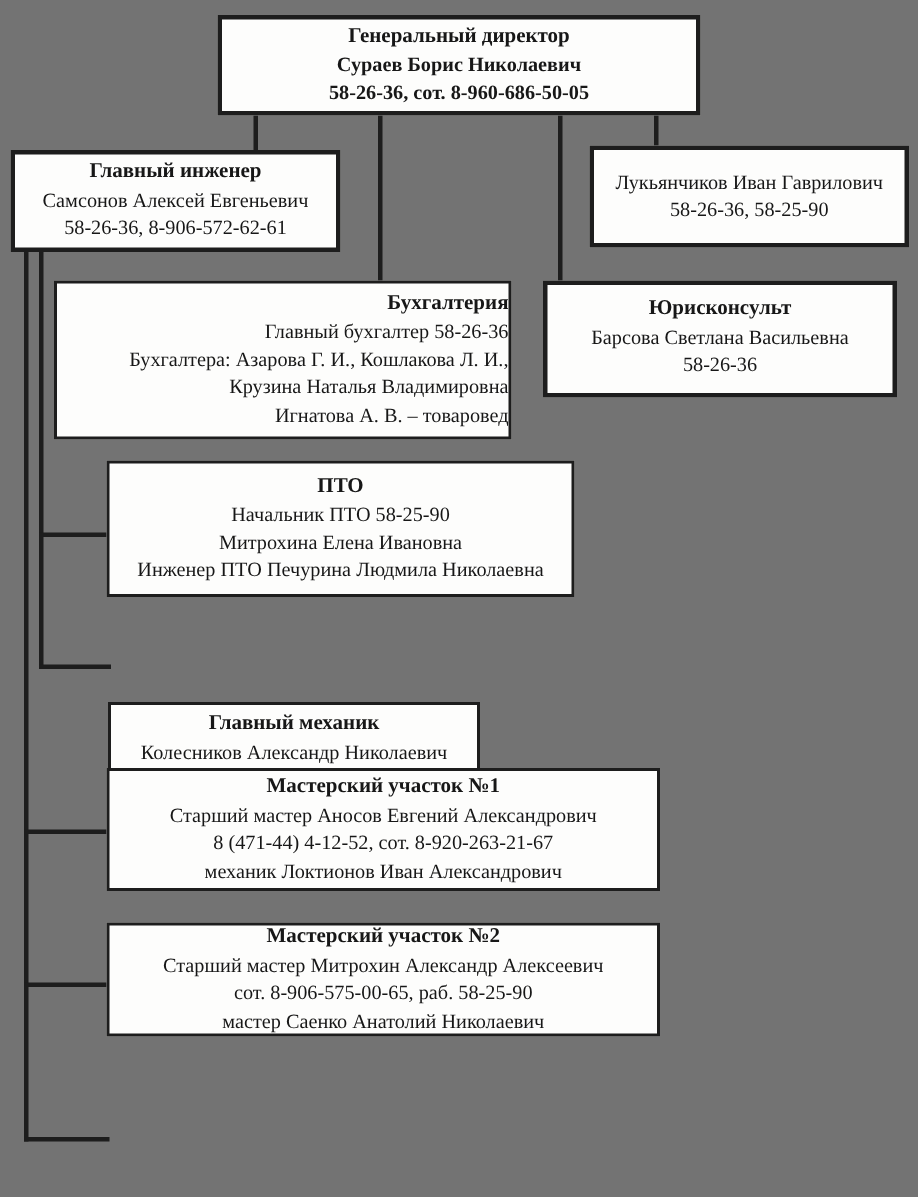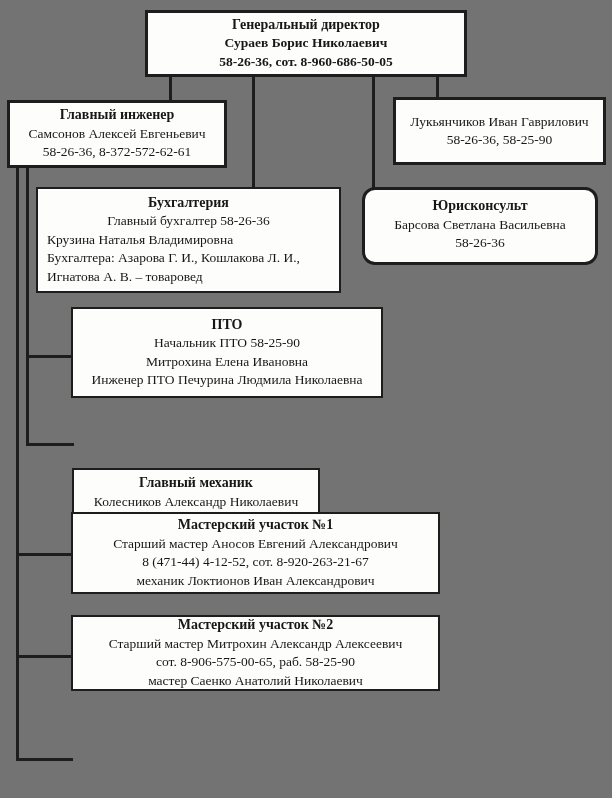--- a/index.html
+++ b/index.html
@@ -16,24 +16,24 @@
     text-align:center; font-size:13.5px; line-height:18.5px;
   }
   .box .t { font-weight:bold; font-size:14px; }
   .box.thick { border-width:3px; }
   .vl,.hl { position:absolute; background:#1d1d1d; }
 
   
   .b-director       { left:145px; top:10px;  width:322px; height:67px; font-weight:bold; }
   .b-chief-engineer { left:7px;   top:100px; width:220px; height:68px; }
   .b-deputy         { left:393px; top:97px;  width:213px; height:68px; }
-  .b-accounting     { left:36px;  top:187px; width:305px; height:106px; }
+  .b-accounting     { left:36px;  top:187px; width:305px; height:106px;align-items:flex-end; }
   .b-accounting .left { text-align:left; padding-left:9px; }
   .b-legal          { left:362px; top:187px; width:236px; height:78px;
-                      justify-content:flex-start; padding-top:7px;border-radius:13px; }
+                      justify-content:flex-start; padding-top:7px; }
   .b-pto            { left:71px;  top:307px; width:312px; height:91px; }
   .b-mechanic       { left:72px;  top:420px; width:248px; height:68px;margin-top:48px; }
   .b-mu1            { left:71px;  top:512px; width:369px; height:82px; }
   .b-mu2            { left:71px;  top:615px; width:369px; height:76px; }
   .b-mu3            { left:71px;  top:717px; width:369px; height:77px; }
 </style>
 </head>
 <body>
 
 <div id="canvas">
@@ -52,33 +52,33 @@
 
   <div class="box thick b-director">
     <div class="t">Генеральный директор</div>
     <div>Сураев Борис Николаевич</div>
     <div>58-26-36, сот. 8-960-686-50-05</div>
   </div>
 
   <div class="box thick b-chief-engineer">
     <div class="t">Главный инженер</div>
     <div>Самсонов Алексей Евгеньевич</div>
-    <div>58-26-36, 8-372-572-62-61</div>
+    <div>58-26-36, 8-906-572-62-61</div>
   </div>
 
   <div class="box thick b-deputy">
     <div>Лукьянчиков Иван Гаврилович</div>
     <div>58-26-36, 58-25-90</div>
   </div>
 
   <div class="box b-accounting">
     <div class="t">Бухгалтерия</div>
     <div>Главный бухгалтер 58-26-36</div>
+    <div class="left">Бухгалтера: Азарова Г. И., Кошлакова Л. И.,</div>
     <div class="left">Крузина Наталья Владимировна</div>
-    <div class="left">Бухгалтера: Азарова Г. И., Кошлакова Л. И.,</div>
     <div class="left">Игнатова А. В. – товаровед</div>
   </div>
 
   <div class="box thick b-legal">
     <div class="t">Юрисконсульт</div>
     <div>Барсова Светлана Васильевна</div>
     <div>58-26-36</div>
   </div>
 
   <div class="box b-pto">

